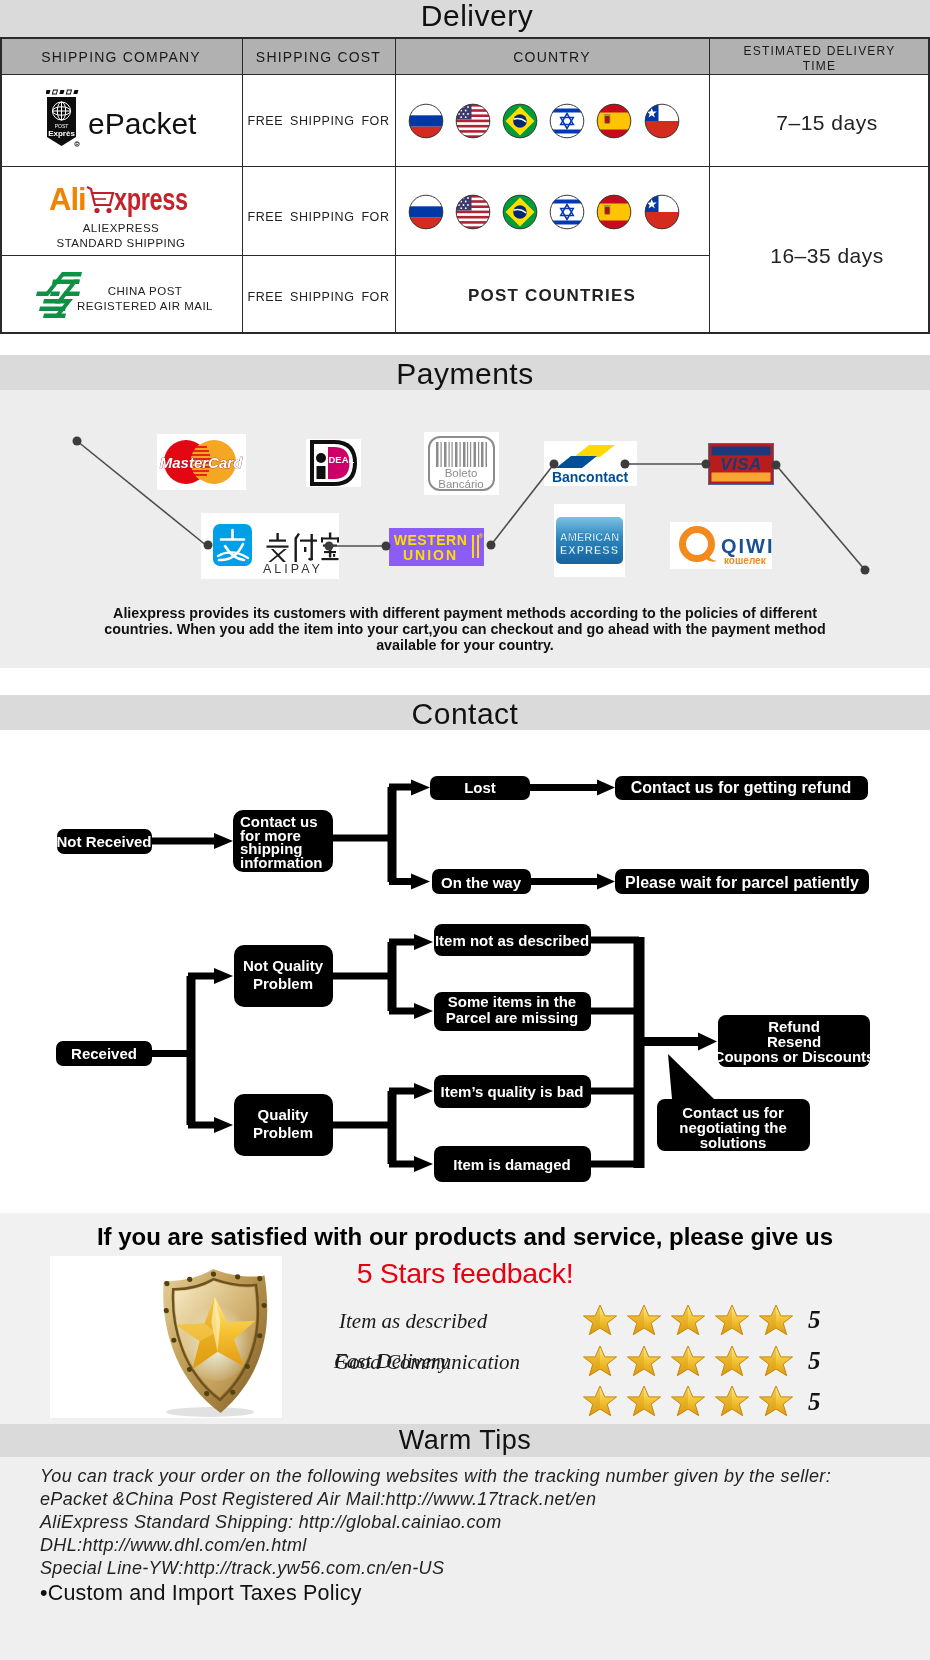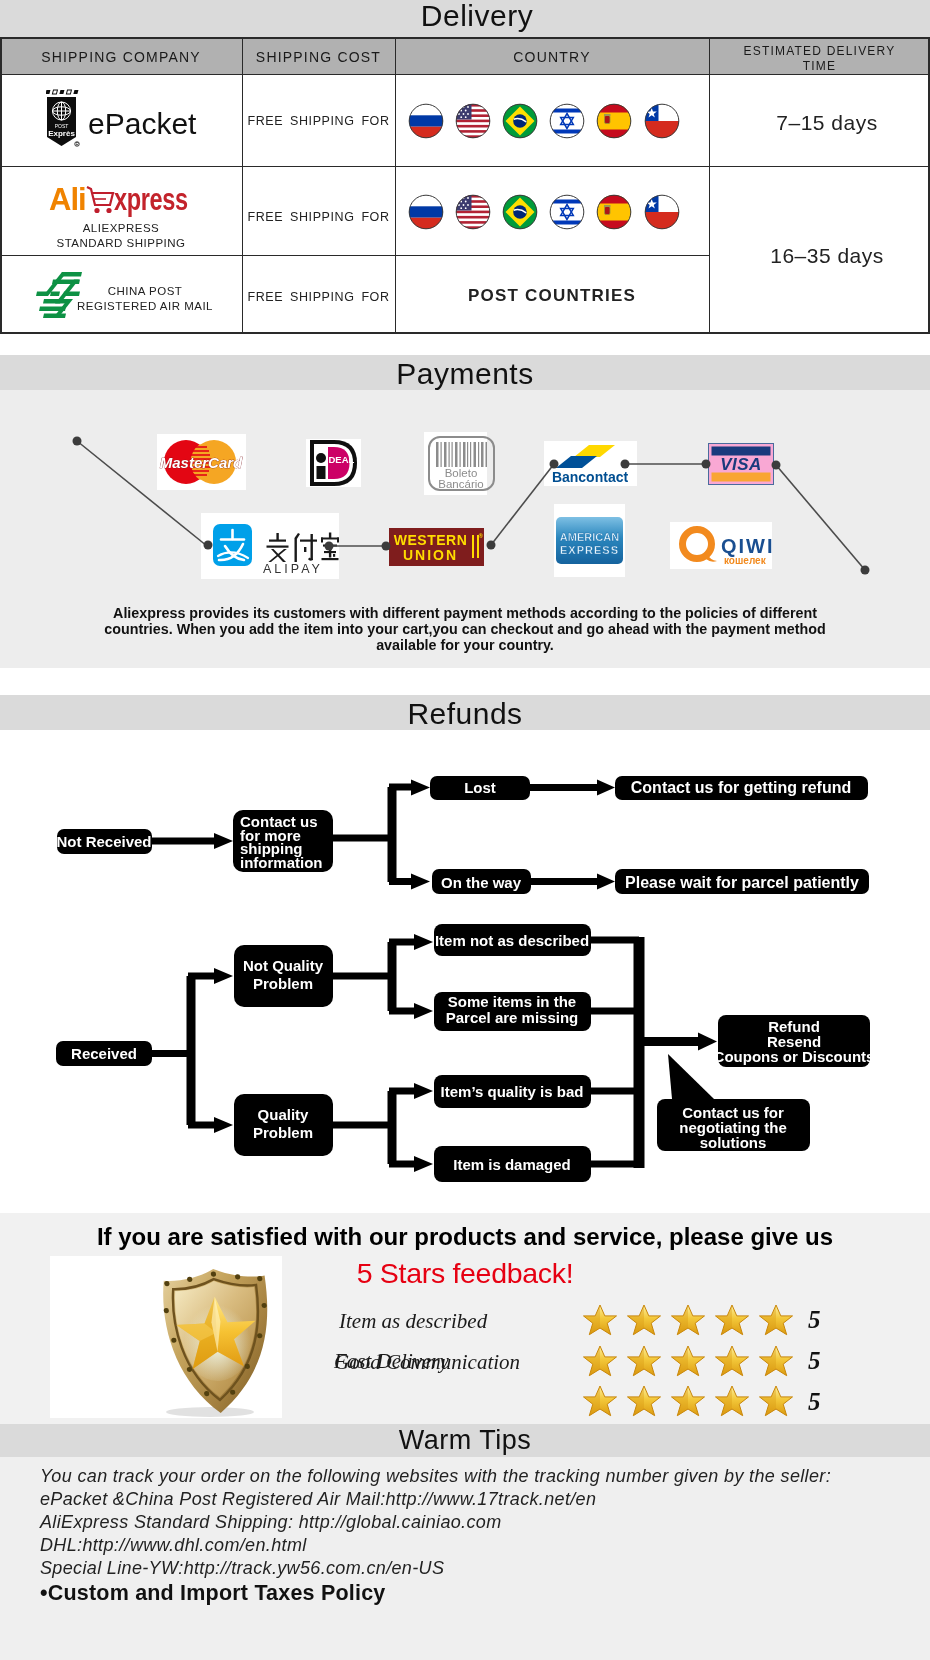--- a/index.html
+++ b/index.html
@@ -271,21 +271,21 @@
 <svg width="55" height="48" viewBox="0 0 55 48">
   <path d="M4,1 h24 q23,0 23,23 q0,23 -23,23 h-24 z" fill="#0f0f0f"></path>
   <path d="M8,5 h20 q19,0 19,19 q0,19 -19,19 h-20 z" fill="#fff"></path>
   <path d="M22,8 h6 q15.5,0 15.5,16 q0,16 -15.5,16 h-6 z" fill="#cc0066"></path>
   <circle cx="15" cy="19" r="5" fill="#0f0f0f"></circle>
   <rect x="10.5" y="27" width="9" height="13" fill="#0f0f0f"></rect>
   <text x="22.5" y="24" font-family="Liberation Sans,sans-serif" font-size="9.5" font-weight="bold" fill="#fff">DEAL</text>
 </svg>
 </div>
 
-<div class="abs" style="left:424px;top:432px;width:63px;height:63px;background:#fff;">
+<div class="abs" style="left:424px;top:432px;width:75px;height:63px;background:#fff;">
 <svg width="75" height="63" viewBox="0 0 75 63">
   <rect x="5" y="5" width="65" height="53" rx="11" fill="none" stroke="#8c8c8c" stroke-width="2"></rect>
   <g fill="#8c8c8c">
     <rect x="12" y="10" width="2.5" height="25"></rect>
         <rect x="16.5" y="10" width="1.2" height="25"></rect>
     <rect x="20" y="10" width="2.5" height="25"></rect>
         <rect x="24.5" y="10" width="1.2" height="25"></rect>
     <rect x="27.5" y="10" width="1.2" height="25"></rect>
         <rect x="31" y="10" width="2.5" height="25"></rect>
     <rect x="35.5" y="10" width="1.2" height="25"></rect>
@@ -303,21 +303,21 @@
 </div>
 
 <div class="abs" style="left:544px;top:441px;width:93px;height:45px;background:#fff;">
 <svg width="93" height="45" viewBox="0 0 93 45">
   <polygon points="30,16 45,4 71,4 56,16" fill="#ffd800"></polygon>
   <polygon points="12,27 27,15 53,15 38,27" fill="#005098"></polygon>
   <text x="46" y="41" text-anchor="middle" font-family="Liberation Sans,sans-serif" font-size="14" font-weight="bold" fill="#004e91">Bancontact</text>
 </svg>
 </div>
 
-<div class="abs" style="left:708px;top:443px;width:66px;height:42px;background:#f9a8d4;border:1px solid #4a6b9d;box-sizing:border-box;">
+<div class="abs" style="left:708px;top:443px;width:66px;height:42px;background:#b91c1c;border:1px solid #4a6b9d;box-sizing:border-box;">
 <svg width="64" height="40" viewBox="0 0 64 40">
   <rect x="2.5" y="2.5" width="59" height="9" fill="#1a3a7d"></rect>
   <rect x="2.5" y="28.5" width="59" height="9" fill="#f9a533"></rect>
   <text x="32" y="26" text-anchor="middle" font-family="Liberation Sans,sans-serif" font-size="17" font-weight="bold" font-style="italic" fill="#1a3a7d" letter-spacing="0.5">VISA</text>
 </svg>
 </div>
 
 <div class="abs" style="left:201px;top:513px;width:138px;height:66px;background:#fff;">
 <svg width="138" height="66" viewBox="0 0 138 66">
   <rect x="12" y="11" width="39" height="42" rx="7" fill="#00a0e9"></rect>
@@ -350,21 +350,21 @@
     <rect x="122" y="31.5" width="14" height="2.1"></rect>
     <rect x="123" y="38" width="12" height="2.1"></rect>
     <rect x="127.9" y="31.5" width="2.4" height="13"></rect>
     <rect x="120.5" y="45" width="17" height="2.2"></rect>
     <rect x="132" y="41" width="2.2" height="2.8"></rect>
   </g>
   <text x="92" y="60" text-anchor="middle" font-family="Liberation Sans,sans-serif" font-size="12.5" fill="#333" letter-spacing="3">ALIPAY</text>
 </svg>
 </div>
 
-<div class="abs" style="left:389px;top:528px;width:95px;height:38px;background:#7f1d1d;color:#ffdd00;text-align:center;font-weight:bold;">
+<div class="abs" style="left:389px;top:528px;width:95px;height:38px;background:#8b5cf6;color:#ffdd00;text-align:center;font-weight:bold;">
   <div style="font-size:14px;letter-spacing:0.5px;line-height:15px;margin-top:4.5px;padding-right:12px;">WESTERN<br><span style="letter-spacing:2px;">UNION</span></div>
   <div style="position:absolute;right:10px;top:7px;width:2.5px;height:23px;background:#ffdd00;"></div>
   <div style="position:absolute;right:5px;top:7px;width:2.5px;height:23px;background:#ffdd00;"></div>
   <div style="position:absolute;right:1px;top:5px;font-size:6px;">®</div>
 </div>
 
 <div class="abs" style="left:554px;top:504px;width:71px;height:73px;background:#fff;">
 <svg width="71" height="73" viewBox="0 0 71 73">
   <defs>
         <linearGradient id="amx" x1="0" y1="0" x2="0" y2="1">
@@ -386,21 +386,21 @@
   <circle cx="31" cy="26" r="1.2" fill="#fff"></circle>
   <text x="51" y="31" font-family="Liberation Sans,sans-serif" font-size="20" font-weight="bold" fill="#1a4f91" letter-spacing="2">QIWI</text>
   <text x="54" y="42" font-family="Liberation Sans,sans-serif" font-size="10" font-weight="bold" fill="#f28a1e">кошелек</text>
 </svg>
 </div>
 <div class="abs" style="left:0;top:605px;width:930px;text-align:center;font-size:14.3px;font-weight:bold;color:#111;line-height:16px;">
 Aliexpress provides its customers with different payment methods according to the policies of different<br>
 countries. When you add the item into your cart,you can checkout and go ahead with the payment method<br>
 available for your country.</div>
 
-<div class="band" style="top:695px;height:35px;"><span style="position:relative;top:2px;">Refunds</span></div>
+<div class="band" style="top:695px;height:35px;"><span style="position:relative;top:2px;">Contact</span></div>
 <svg class="abs" style="left:0;top:730px;" width="930" height="483" viewBox="0 0 930 483" font-family="Liberation Sans,sans-serif" font-weight="bold">
   <g stroke="#000" fill="none">
     <line x1="148" y1="111" x2="216" y2="111" stroke-width="7"></line>
     <path d="M333,108 h57" stroke-width="7"></path>
     <path d="M392,57 v95" stroke-width="9"></path>
     <path d="M389,57 h23" stroke-width="7"></path>
     <path d="M389,151.5 h23" stroke-width="7"></path>
     <line x1="528" y1="57.5" x2="599" y2="57.5" stroke-width="7"></line>
     <line x1="529" y1="151.5" x2="599" y2="151.5" stroke-width="7"></line>
     <path d="M150,323.5 h41" stroke-width="7"></path>
@@ -578,14 +578,14 @@
 <div class="band" style="top:1424px;height:33px;"><span style="font-size:27px;position:relative;top:1px;">Warm Tips</span></div>
 <div class="abs" style="left:0;top:1457px;width:930px;height:203px;background:#efefef;"></div>
 <div class="abs" style="left:40px;top:1463px;width:888px;color:#111;">
   <div style="font-size:18px;font-style:italic;line-height:23px;margin-top:2px;color:#222;letter-spacing:0.35px;">
     You can track your order on the following websites with the tracking number given by the seller:<br>
     ePacket &amp;China Post Registered Air Mail:http://www.17track.net/en<br>
     AliExpress Standard Shipping: http://global.cainiao.com<br>
     DHL:http://www.dhl.com/en.html<br>
     Special Line-YW:http://track.yw56.com.cn/en-US
   </div>
-  <div style="font-size:21.5px;font-weight:bold;margin-top:1px;letter-spacing:0.2px;">•Custom and Import Taxes Policy</div>
+  <div style="font-size:21.5px;font-weight:normal;margin-top:1px;letter-spacing:0.2px;">•Custom and Import Taxes Policy</div>
 </div>
 
 </body></html>

